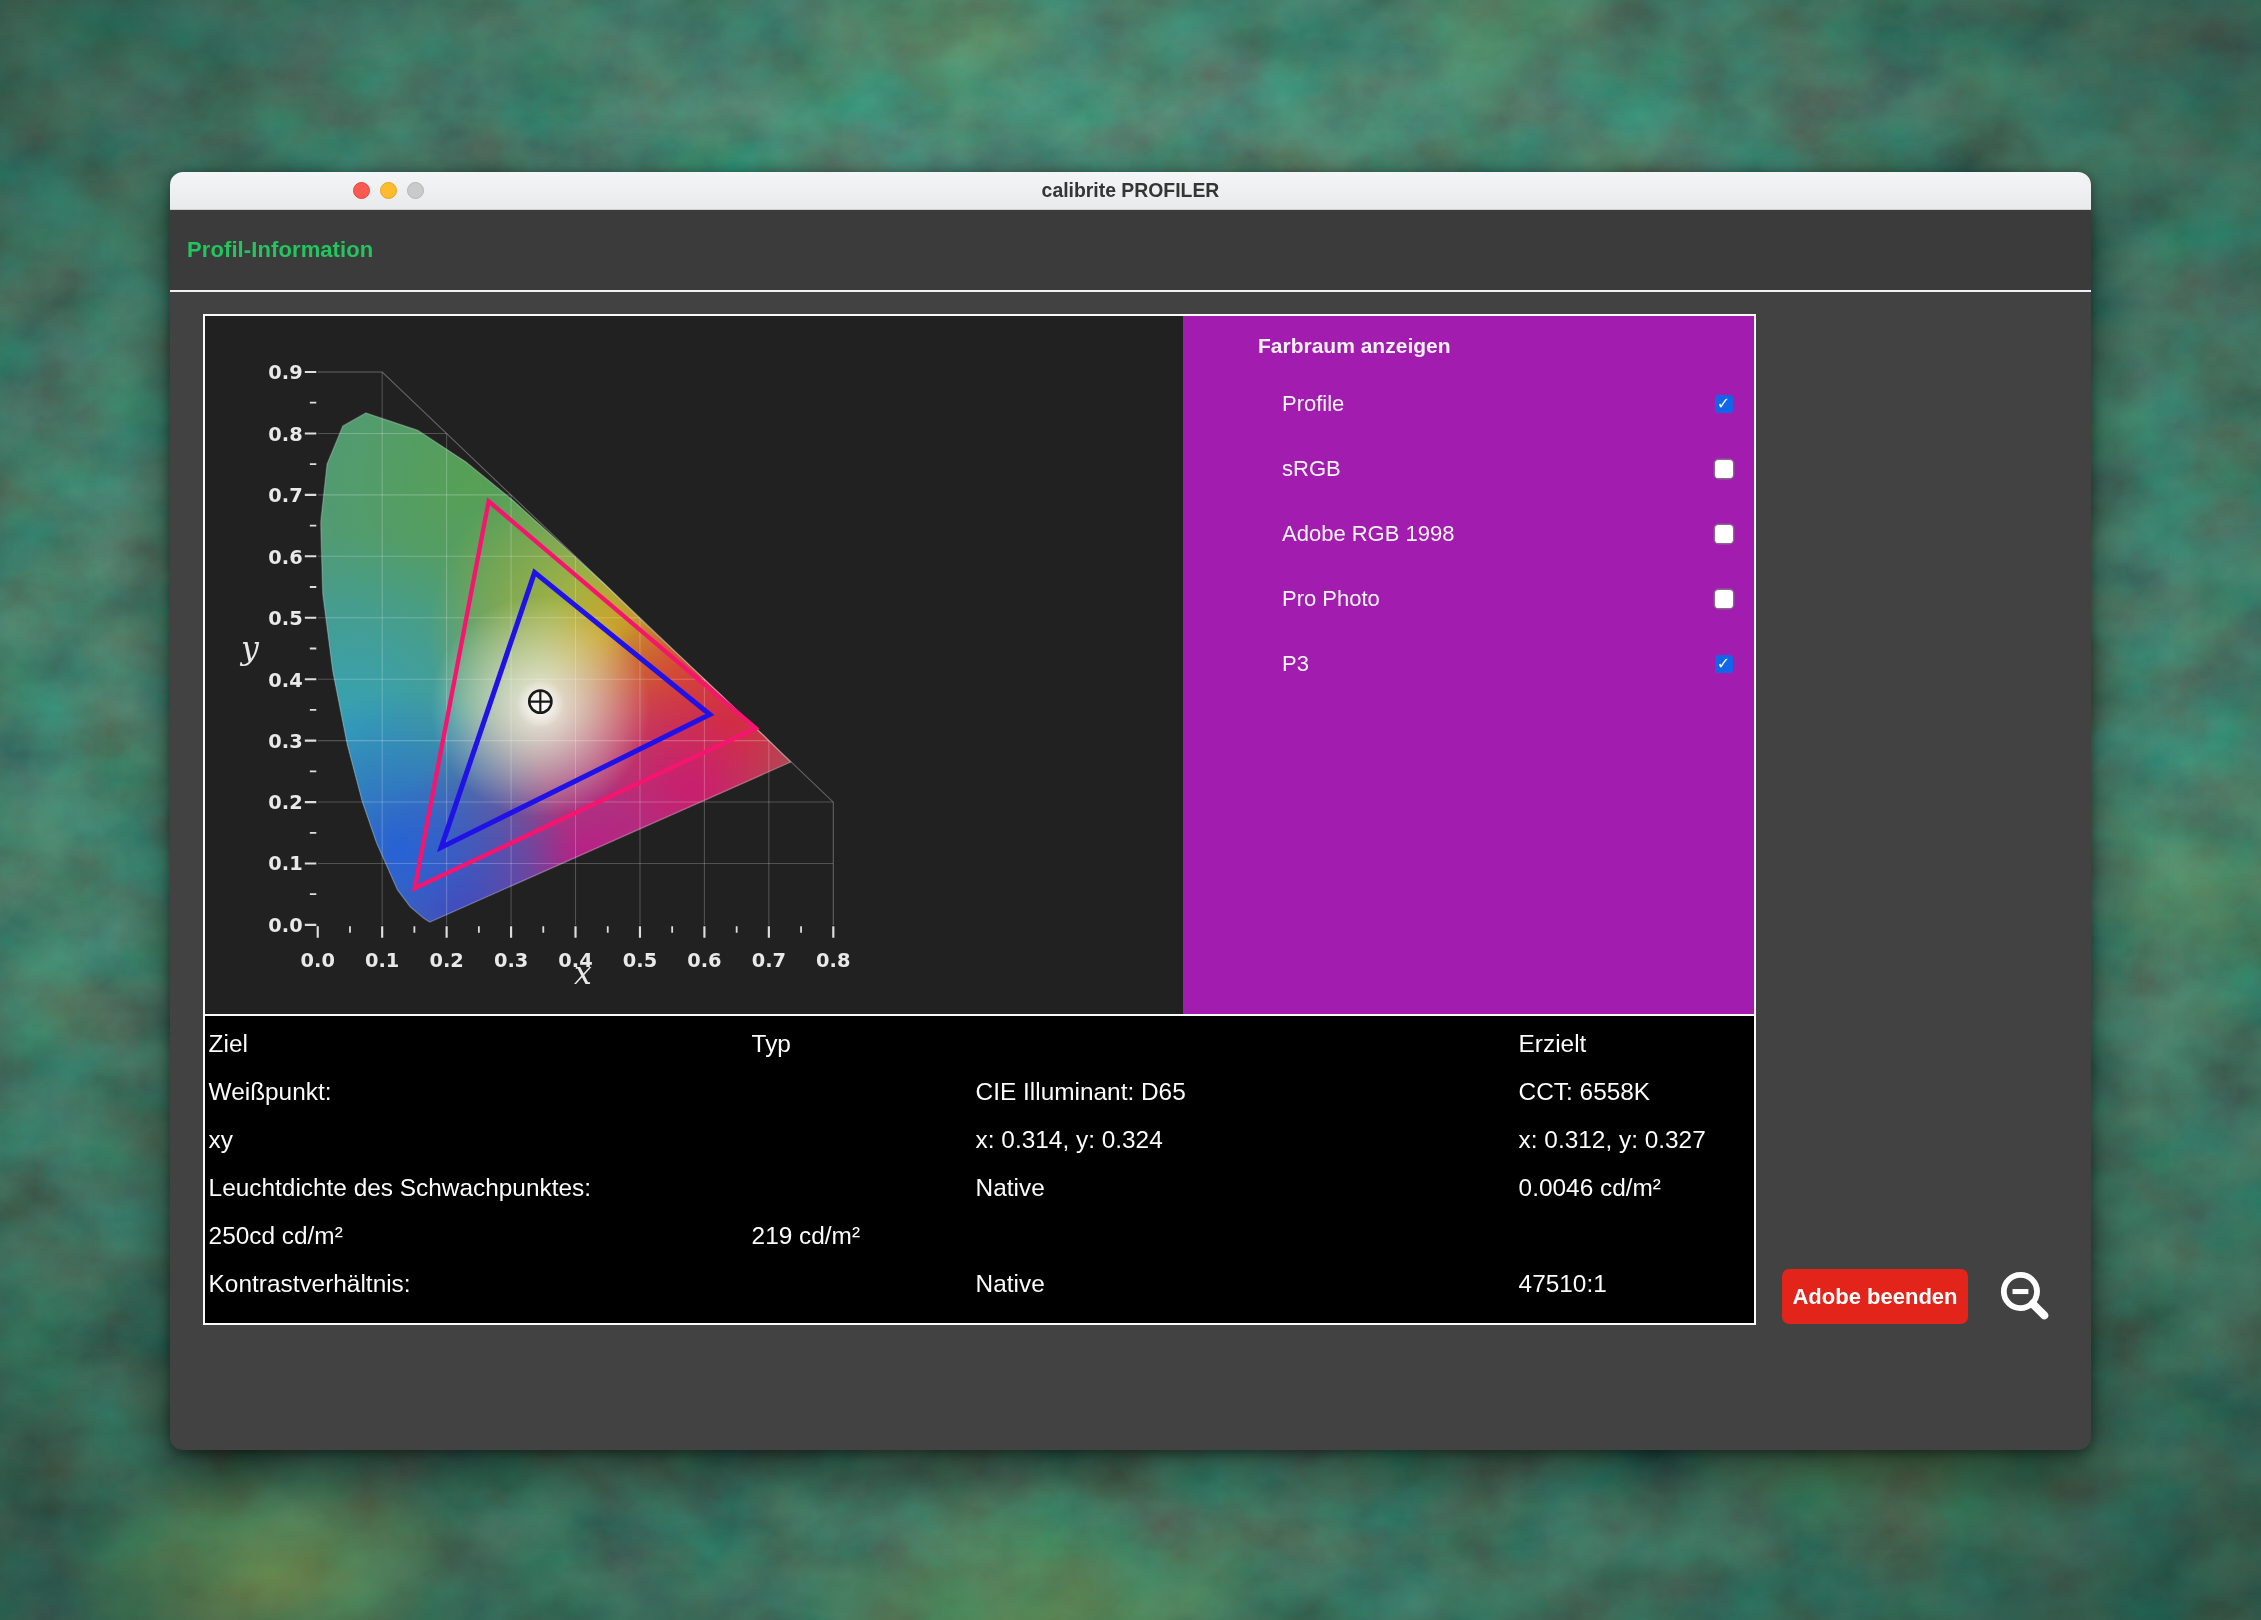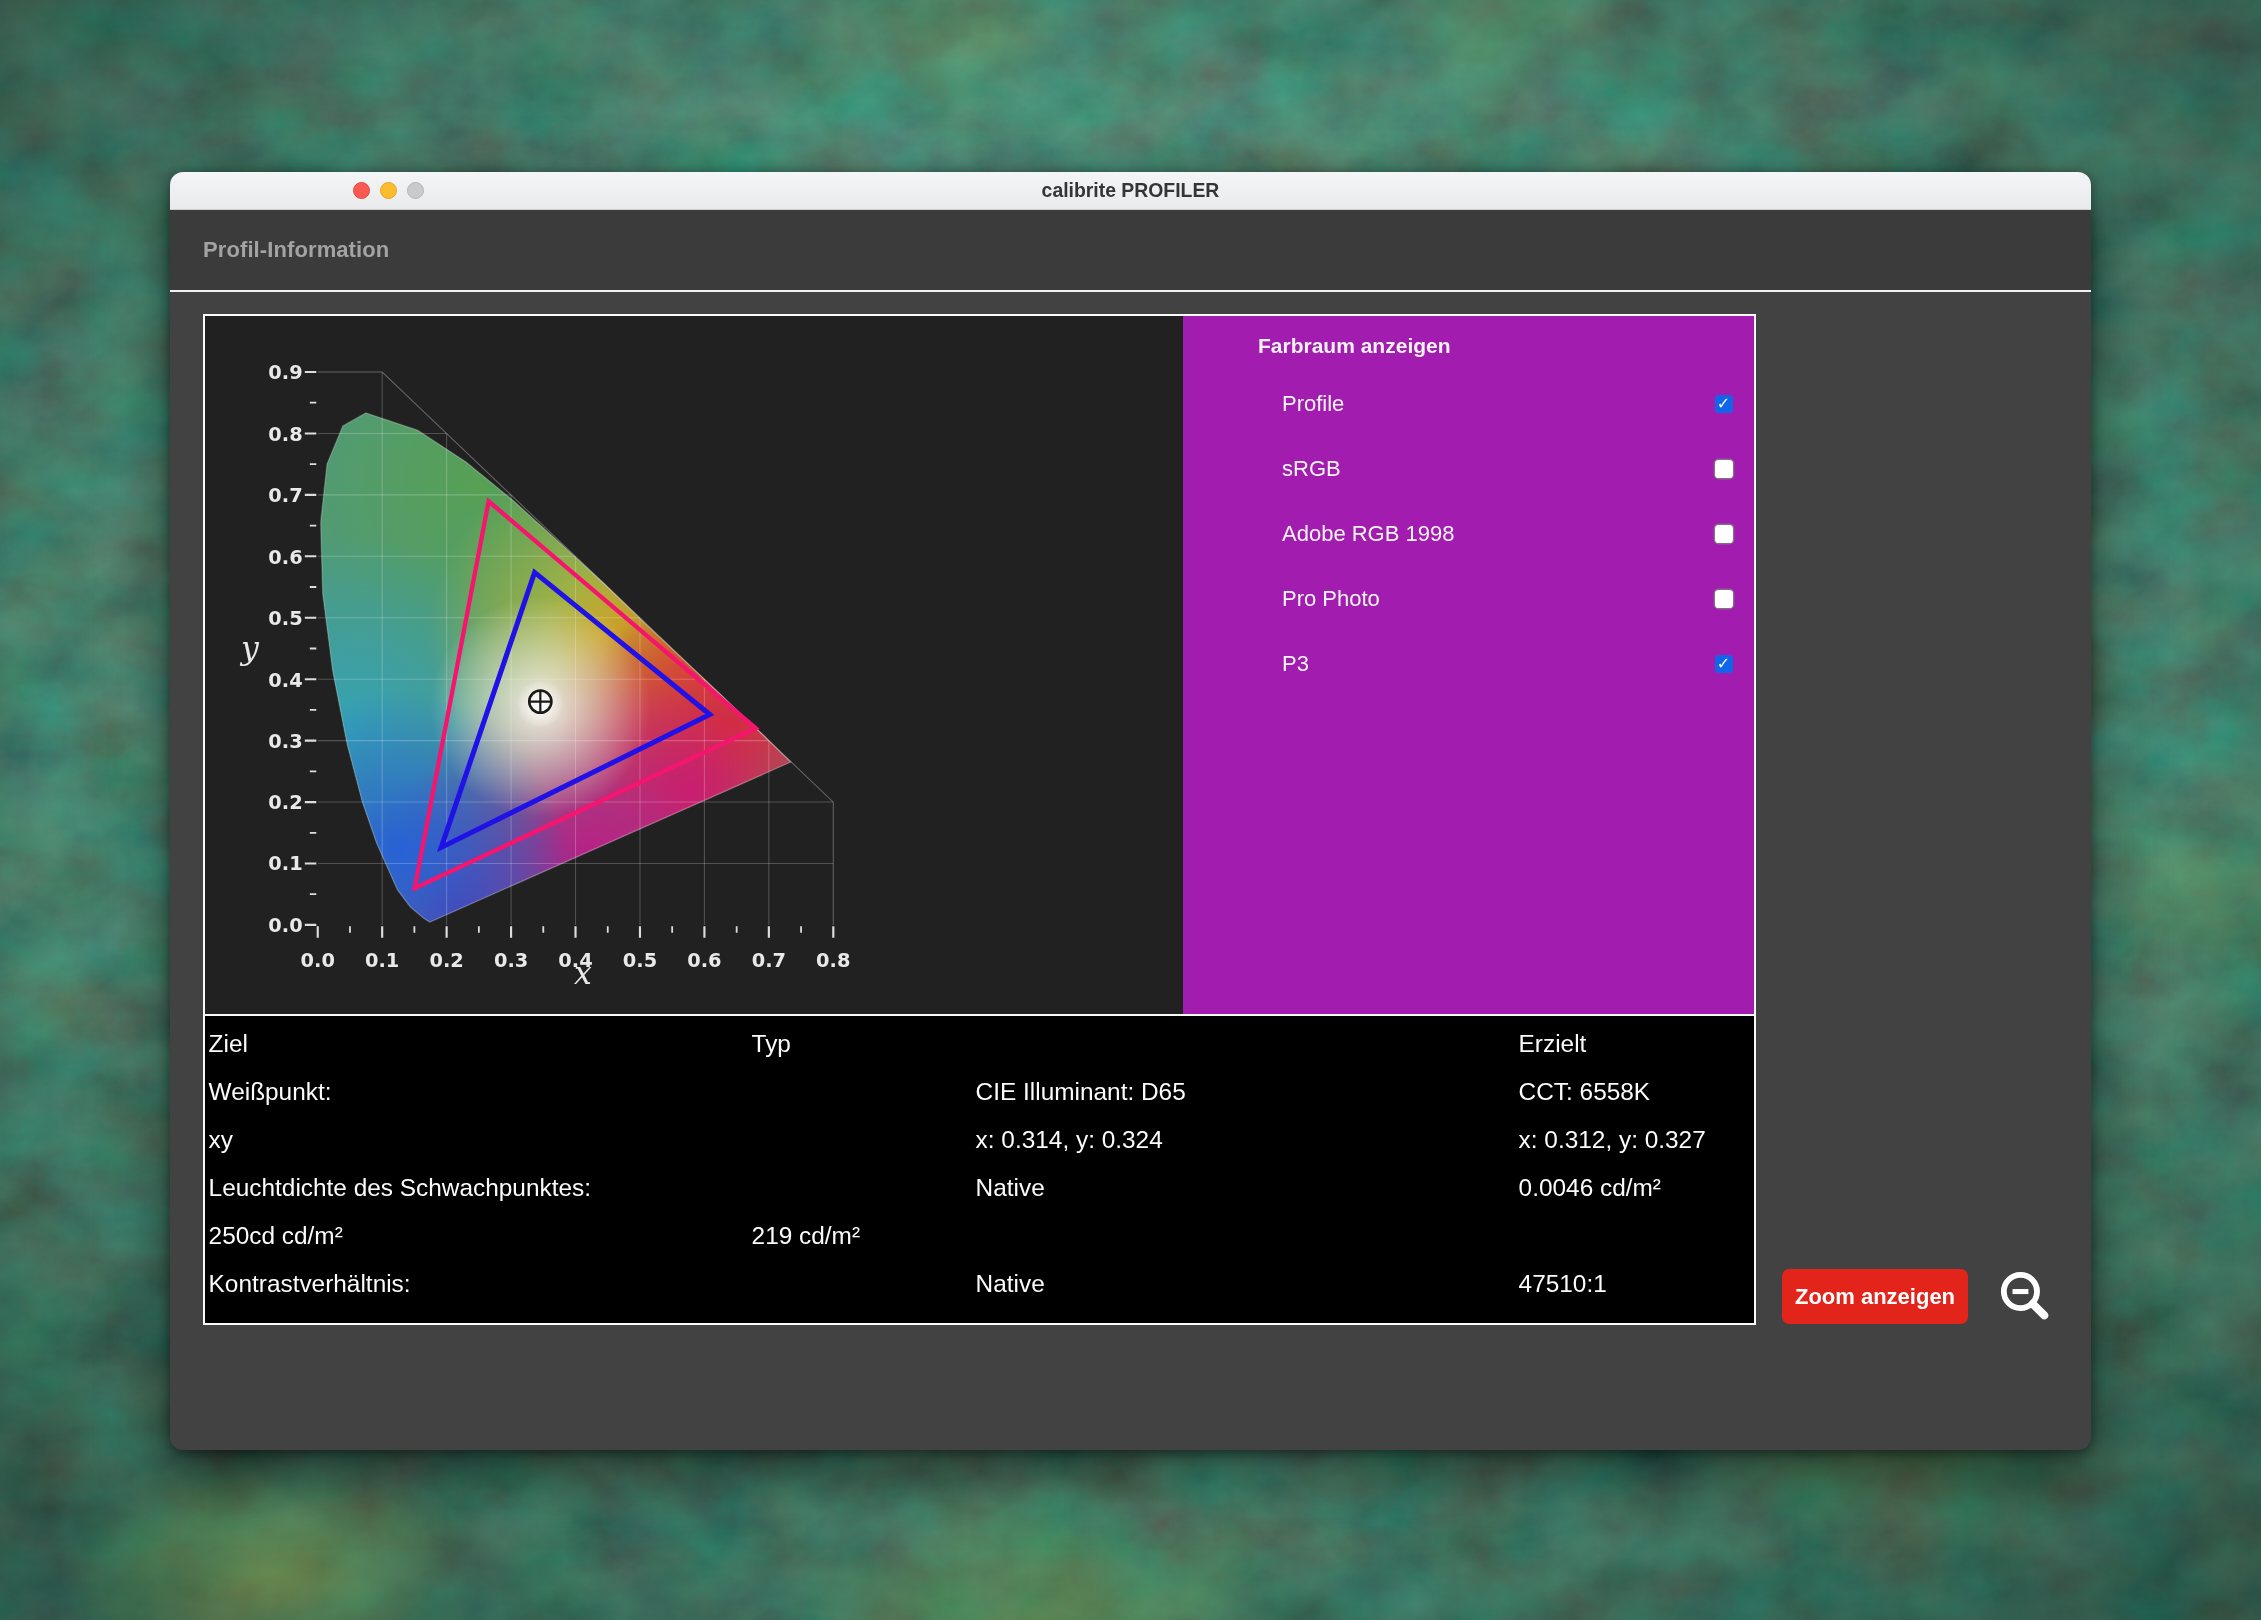--- a/index.html
+++ b/index.html
@@ -38,21 +38,21 @@
   .tl.yellow{background:#fdbc2e;border:0.7px solid #e2a627;box-sizing:border-box;}
   .tl.gray{background:#c9cbcb;border:0.7px solid #b5b7b7;box-sizing:border-box;}
   .win-title{
     text-align:center;line-height:37px;font-size:19.4px;font-weight:bold;color:#353535;
   }
   .page-header{
     height:80px;background:#3b3b3b;border-bottom:2.2px solid #f2f2f2;
     display:flex;align-items:center;
   }
   .page-header h1{
-    margin:0;padding-left:33px;font-size:22px;font-weight:bold;color:#a3a3a3;letter-spacing:0.1px;
+    margin:0;padding-left:17px;font-size:22px;font-weight:bold;color:#22c55e;letter-spacing:0.1px;
   }
   .win-body{position:relative;height:1157px;background:#424242;}
   
   .content-box{
     position:absolute;left:33px;top:21.5px;width:1553px;height:1011px;
     border:2.2px solid #fafafa;box-sizing:border-box;background:#000;
   }
   .upper{display:flex;height:698px;}
   .chart-area{width:978px;height:698px;background:#212121;flex:0 0 auto;}
   .gamut-panel{flex:1;background:#a21caf;}
@@ -310,21 +310,21 @@
           <span class="tcell c3">219 cd/m²</span>
         </div>
         <div class="trow">
           <span class="tcell c1">Kontrastverhältnis:</span>
           <span class="tcell c2">Native</span>
           <span class="tcell c3">47510:1</span>
         </div>
       </div>
     </div>
 
-    <button class="zoom-btn">Zoom anzeigen</button>
+    <button class="zoom-btn">Adobe beenden</button>
 
     <div class="zoomout-icon">
       <svg width="65" height="65" viewBox="0 0 90 90" xmlns="http://www.w3.org/2000/svg">
         <circle cx="38" cy="34" r="23" fill="none" stroke="#ffffff" stroke-width="8"></circle>
         <line x1="27" y1="34" x2="49" y2="34" stroke="#ffffff" stroke-width="7"></line>
         <line x1="55" y1="51" x2="71" y2="67" stroke="#ffffff" stroke-width="11" stroke-linecap="round"></line>
       </svg>
     </div>
   </div>
 </div>

